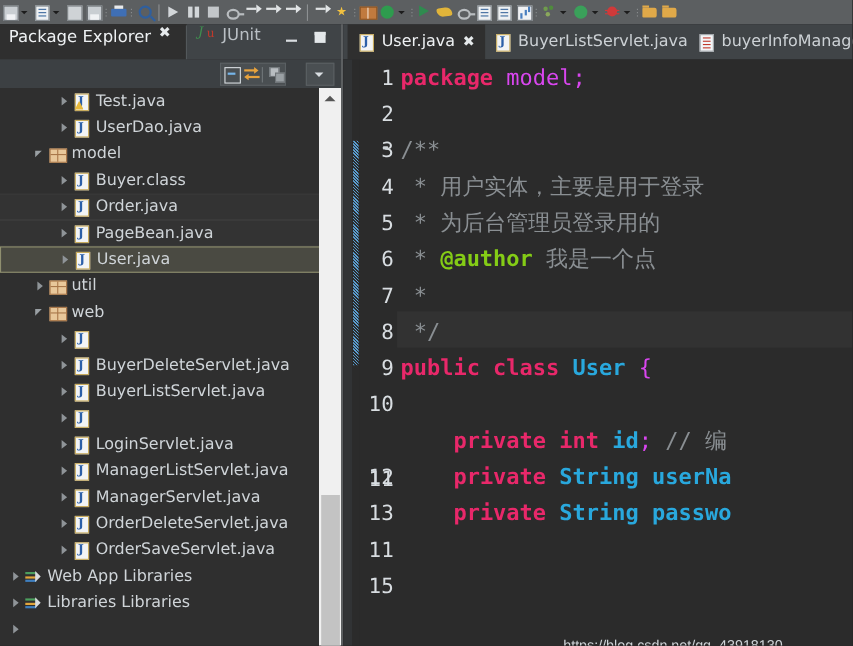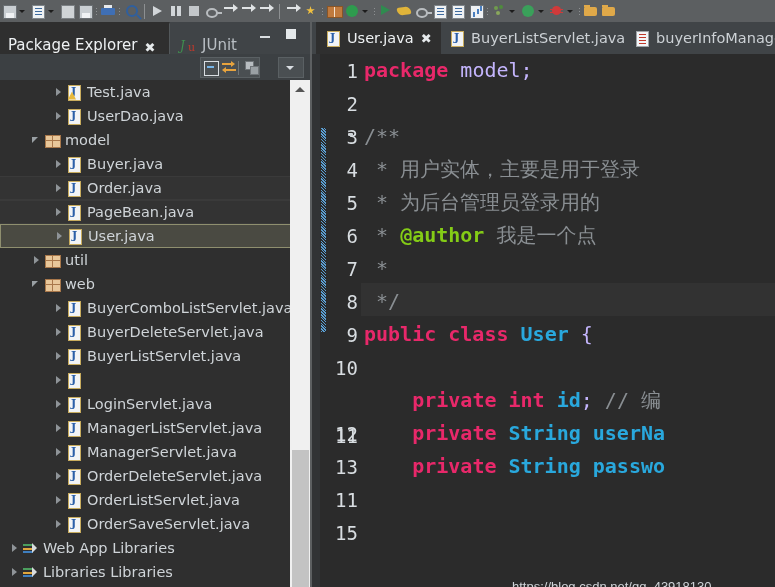--- a/index.html
+++ b/index.html
@@ -75,21 +75,21 @@
   .left-panel{
     position:absolute;left:0;top:22px;width:310px;height:565px;
     background:#2f2f2f;
   }
   .view-tabs{
     position:absolute;left:0;top:0;width:310px;height:32px;
     background:#404447;
   }
   .view-tab{
     position:absolute;top:0;height:32px;
-    display:flex;align-items:flex-end;
+    display:flex;align-items:flex-start;
     font-size:15px;color:#cdd2d6;
     padding:0 8px;box-sizing:border-box;
   }
   .view-tab.active{
     left:0;background:#2f2f2f;
     border-top:2px solid #2f2f2f;
     border-right:1px solid #53585b;
     color:#eef1f3;
   }
   .view-tab.inactive{ left:160px; color:#b9bfc4;}
@@ -239,21 +239,21 @@
   }
   .code{
     position:absolute;left:52px;top:0;width:411px;height:533px;
     font-family:"DejaVu Sans Mono","Liberation Mono",monospace;
     font-size:20px;line-height:1;white-space:pre;
   }
   .cl{position:absolute;left:0;}
   .hl-row{position:absolute;left:49px;width:414px;height:33px;background:#323232;}
   .kw{color:#e8286a;font-weight:bold;}
   .cls{color:#29a8dd;font-weight:bold;}
-  .plain{color:#c4b5fd;}
+  .plain{color:#d946ef;}
   .cmt{color:#8a8f93;}
   .cmt-tag{color:#84cc16;font-weight:bold;}
   .watermark{
     position:absolute;left:200px;top:525px;
     font-size:13px;color:#cfd4d8;
     font-family:"Liberation Sans",sans-serif;
   }
   .ed-left-edge{
     position:absolute;left:310px;top:22px;width:2px;height:565px;background:#5c5f61;
   }
@@ -458,21 +458,21 @@
           <span class="t-ico">
             <span class="ic-pkg"></span>
           </span>
           <span class="tree-label">model</span>
         </div>
         <div class="tree-row">
           <span class="twisty closed" style="margin-left: 52px;"></span>
           <span class="t-ico">
             <span class="ic-java"></span>
           </span>
-          <span class="tree-label">Buyer.java</span>
+          <span class="tree-label">Buyer.class</span>
         </div>
         <div class="tree-row alt">
           <span class="twisty closed" style="margin-left: 52px;"></span>
           <span class="t-ico">
             <span class="ic-java"></span>
           </span>
           <span class="tree-label">Order.java</span>
         </div>
         <div class="tree-row alt">
           <span class="twisty closed" style="margin-left: 52px;"></span>
@@ -500,21 +500,20 @@
           <span class="t-ico">
             <span class="ic-pkg"></span>
           </span>
           <span class="tree-label">web</span>
         </div>
         <div class="tree-row">
           <span class="twisty closed" style="margin-left: 52px;"></span>
           <span class="t-ico">
             <span class="ic-java"></span>
           </span>
-          <span class="tree-label">BuyerComboListServlet.java</span>
         </div>
         <div class="tree-row">
           <span class="twisty closed" style="margin-left: 52px;"></span>
           <span class="t-ico">
             <span class="ic-java"></span>
           </span>
           <span class="tree-label">BuyerDeleteServlet.java</span>
         </div>
         <div class="tree-row">
           <span class="twisty closed" style="margin-left: 52px;"></span>
@@ -549,27 +548,20 @@
             <span class="ic-java"></span>
           </span>
           <span class="tree-label">ManagerServlet.java</span>
         </div>
         <div class="tree-row">
           <span class="twisty closed" style="margin-left: 52px;"></span>
           <span class="t-ico">
             <span class="ic-java"></span>
           </span>
           <span class="tree-label">OrderDeleteServlet.java</span>
-        </div>
-        <div class="tree-row">
-          <span class="twisty closed" style="margin-left: 52px;"></span>
-          <span class="t-ico">
-            <span class="ic-java"></span>
-          </span>
-          <span class="tree-label">OrderListServlet.java</span>
         </div>
         <div class="tree-row">
           <span class="twisty closed" style="margin-left: 52px;"></span>
           <span class="t-ico">
             <span class="ic-java"></span>
           </span>
           <span class="tree-label">OrderSaveServlet.java</span>
         </div>
         <div class="tree-row">
           <span class="twisty closed" style="margin-left: 8px;"></span>

